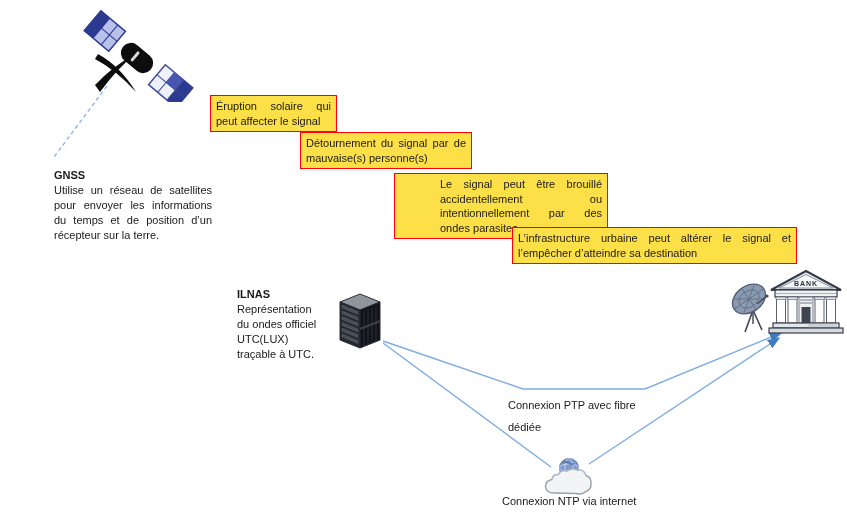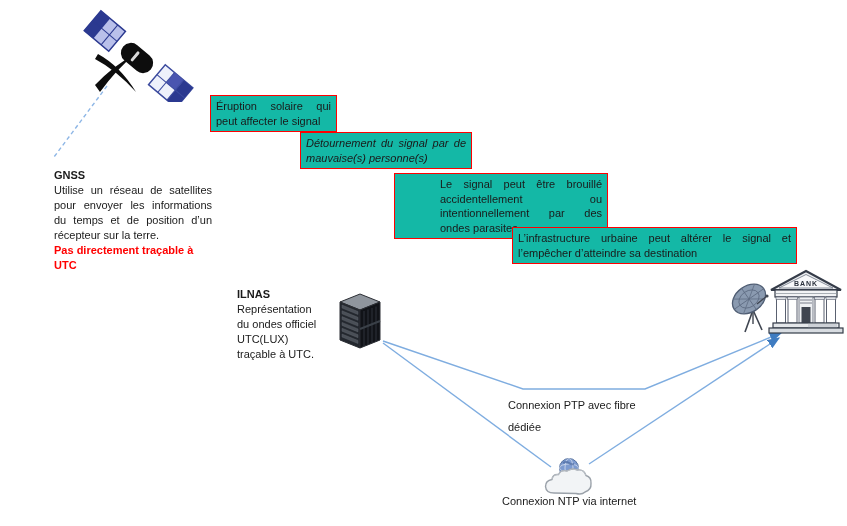--- a/index.html
+++ b/index.html
@@ -4,21 +4,21 @@
 <style>
   html,body{margin:0;padding:0;}
   body{
     width:847px;height:526px;position:relative;background:#ffffff;
     font-family:"Liberation Sans", sans-serif;color:#1a1a1a;overflow:hidden;
   }
   .abs{position:absolute;}
   svg{display:block;}
   
   .threat-box{
-    position:absolute;background:#14b8a6;border:1.5px solid #ff0000;
+    position:absolute;background:#fde047;border:1.5px solid #ff0000;
     padding:3px 5px;font-size:11px;line-height:14.5px;color:#1a1a1a;
     text-align:justify;box-sizing:border-box;
   }
   
   .label-block{position:absolute;font-size:11px;line-height:15px;}
   .label-title{font-weight:bold;}
   .gnss-desc{text-align:justify;}
   .warning-text{color:#ff0000;font-weight:bold;}
   .conn-label{position:absolute;font-size:11px;line-height:22px;color:#1a1a1a;}
 </style>
@@ -56,27 +56,26 @@
     <rect x="53" y="52" width="12" height="3" rx="1.5" fill="#ffffff" opacity="0.85"></rect>
   </g>
 
   <path d="M 20,52 Q 42,64 58,90 Q 38,68 17,57 Z" fill="#0d0d0d"></path>
   <path d="M 22,90 Q 38,68 57,52 Q 35,64 17,83 Z" fill="#0d0d0d"></path>
 </svg>
 
 <div class="label-block" style="left:18px;top:168px;width:158px;margin-left:36px;">
   <div class="label-title">GNSS</div>
   <div class="gnss-desc">Utilise un réseau de satellites pour envoyer les informations du temps et de position d’un récepteur sur la terre.</div>
-  <div class="warning-text">Pas directement traçable à UTC</div>
 </div>
 
 <div class="threat-box" style="left:210px;top:95px;width:127px;">
   <span>Éruption solaire qui peut affecter le signal</span>
 </div>
-<div class="threat-box" style="left:300px;top:132px;width:172px;font-style:italic;">
+<div class="threat-box" style="left:300px;top:132px;width:172px;">
   <span>Détournement du signal par de mauvaise(s) personne(s)</span>
 </div>
 <div class="threat-box" style="left:394px;top:173px;width:214px;padding-left:45px;">
   <span>Le signal peut être brouillé accidentellement ou intentionnellement par des ondes parasites.</span>
 </div>
 <div class="threat-box" style="left:512px;top:227px;width:285px;">
   <span>L’infrastructure urbaine peut altérer le signal et l’empêcher d’atteindre sa destination</span>
 </div>
 
 <div class="label-block" style="left:237px;top:287px;width:100px;">

